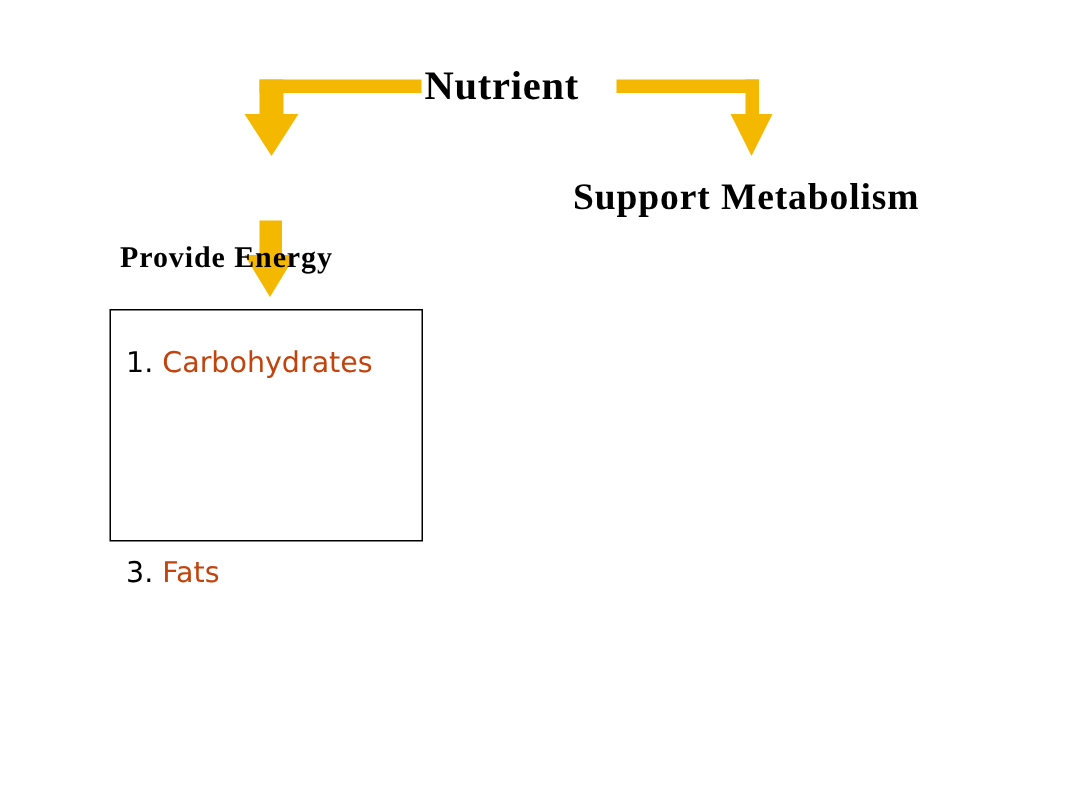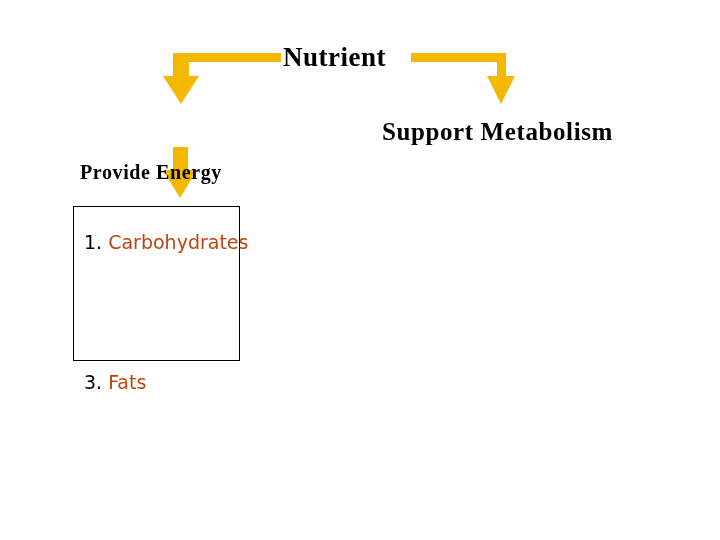--- a/index.html
+++ b/index.html
@@ -50,21 +50,21 @@
     left: 0;
     top: 0;
     width: 720px;
     height: 540px;
   }
   
   #list-box {
     position: absolute;
     left: 73px;
     top: 206px;
-    width: 167px;
+    width: 209px;
     height: 155px;
     border: 1px solid #000000;
     box-sizing: border-box;
     background: transparent;
   }
   .list-item {
     position: absolute;
     left: 10px;
     font-family: "DejaVu Sans", sans-serif;
     font-size: 19px;

